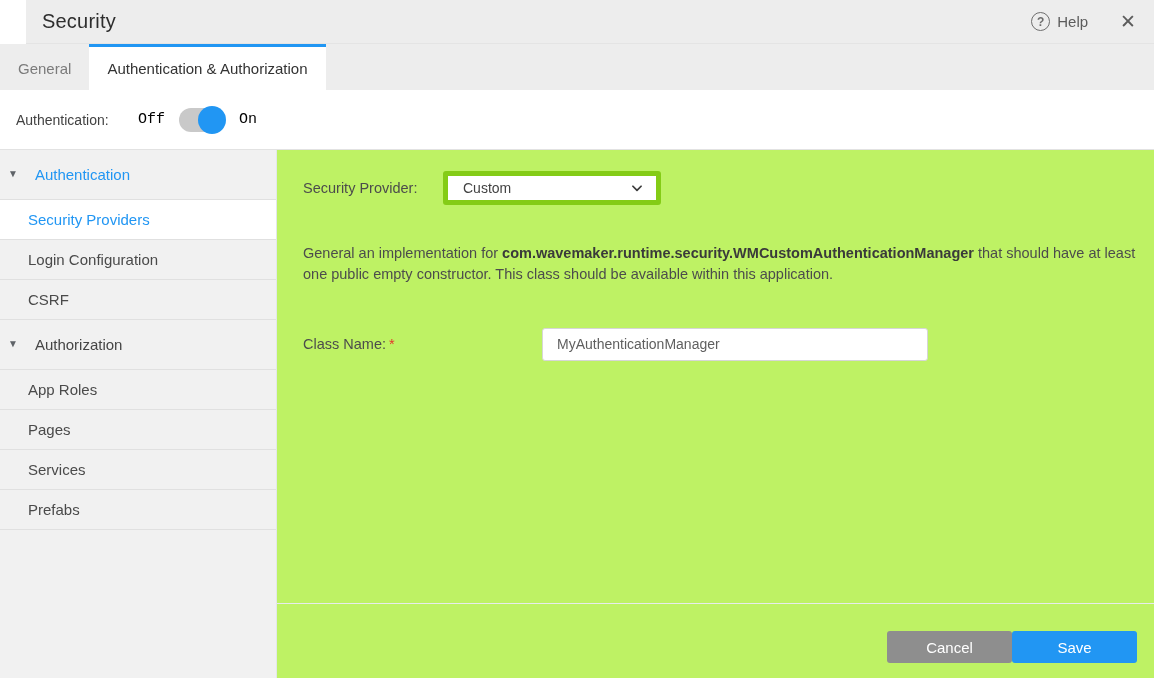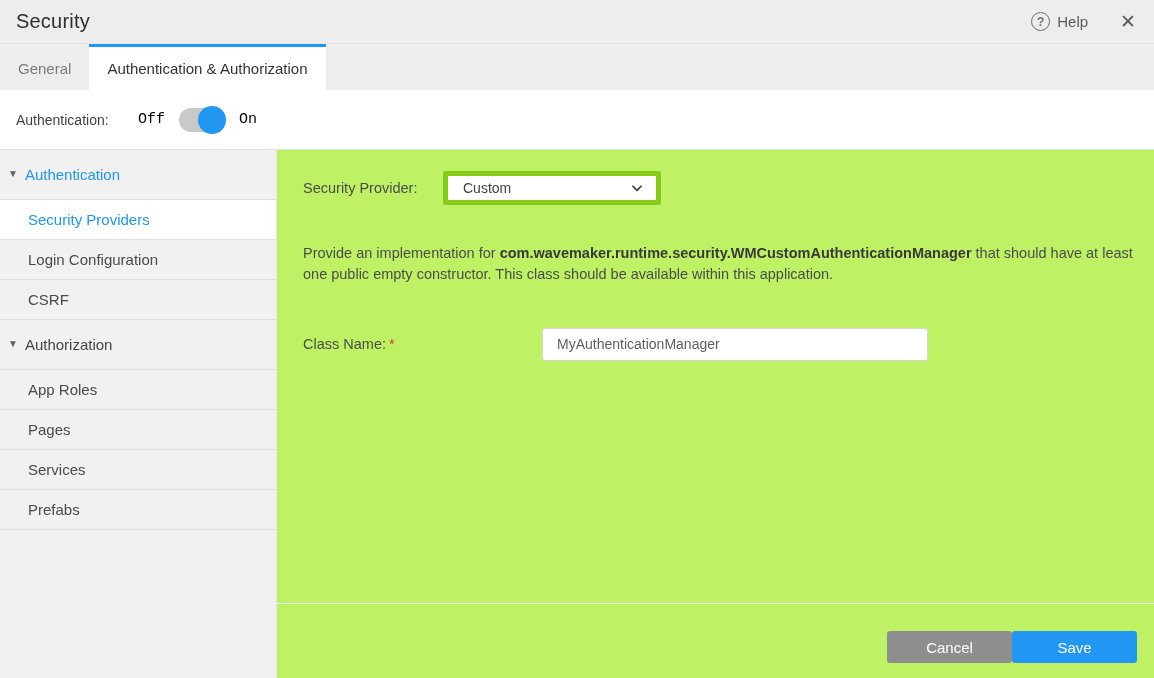--- a/index.html
+++ b/index.html
@@ -10,20 +10,21 @@
     color:#4c4c4c;
     overflow:hidden;
   }
   .app { width:1154px; height:678px; display:flex; flex-direction:column; }
 
   
   .titlebar {
     height:44px; background:#ededed; flex:0 0 44px;
     display:flex; align-items:center; padding:0 18px 0 16px;
     border-bottom:1px solid #e4e4e4;
+    margin-left:26px;
   }
   .title { font-size:20px; color:#2e2e2e; flex:1; letter-spacing:.2px; }
   .help-group { display:flex; align-items:center; gap:7px; color:#5c5c5c; font-size:15px; cursor:pointer; margin-right:32px; }
   .help-icon {
     width:19px; height:19px; border:1.6px solid #6d6d6d; border-radius:50%;
     display:flex; align-items:center; justify-content:center;
     font-size:12px; color:#6d6d6d; font-weight:bold;
   }
   .close { font-size:19px; color:#5c5c5c; cursor:pointer; line-height:1; }
 
@@ -64,21 +65,21 @@
   .sidebar {
     width:277px; flex:0 0 277px; background:#f1f1f1;
     border-right:1px solid #e3e7e9; overflow:hidden;
   }
   .side-row {
     display:flex; align-items:center; border-bottom:1px solid #e0e0e0;
     font-size:15px; cursor:pointer; background:transparent;
   }
   .side-group { height:50px; padding-left:8px; }
   .side-group .caret { font-size:10px; color:#5f6368; margin-right:7px; transform:translateY(-1px); }
-  .side-group .group-label { color:#454545; }
+  .side-group .group-label { color:#454545;margin-left:10px; }
   .side-group.blue .group-label { color:#2196f3; }
   .side-item { height:40px; padding-left:28px; color:#4a4a4a; }
   .side-item.selected { background:#ffffff; color:#2196f3; }
 
   
   .content { flex:1; position:relative; background:#bef264; }
 
   .provider-row { position:absolute; top:21px; left:26px; display:flex; align-items:center; }
   .provider-label { width:140px; font-size:14.5px; color:#4c4c4c; }
   .select {
@@ -171,21 +172,21 @@
       <div class="provider-row">
         <span class="provider-label">Security Provider:</span>
         <div class="select">
           <span class="select-value">Custom</span>
           <svg width="14" height="14" viewBox="0 0 24 24" fill="none" stroke="#3c3c3c" stroke-width="3" stroke-linecap="round" stroke-linejoin="round">
               <path d="M5 9l7 7 7-7"></path>
             </svg>
         </div>
       </div>
 
-      <p class="description"><span>Provide an implementation for </span><b>com.wavemaker.runtime.security.WMCustomAuthenticationManager</b><span> that should have at least one public empty constructor. This class should be available within this application.</span></p>
+      <p class="description"><span>General an implementation for </span><b>com.wavemaker.runtime.security.WMCustomAuthenticationManager</b><span> that should have at least one public empty constructor. This class should be available within this application.</span></p>
 
       <div class="classname-row">
         <span class="classname-label"><span>Class Name:</span><span class="required">*</span></span>
         <input class="text-input" type="text" value="MyAuthenticationManager" style="">
       </div>
 
       <div class="content-divider"></div>
 
       <div class="footer">
         <button class="btn btn-cancel">Cancel</button>

